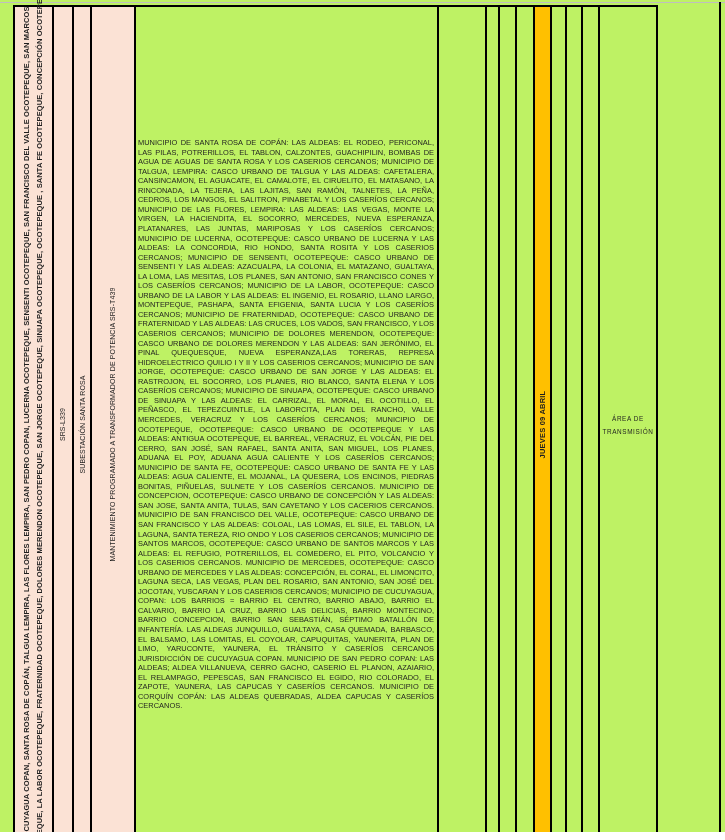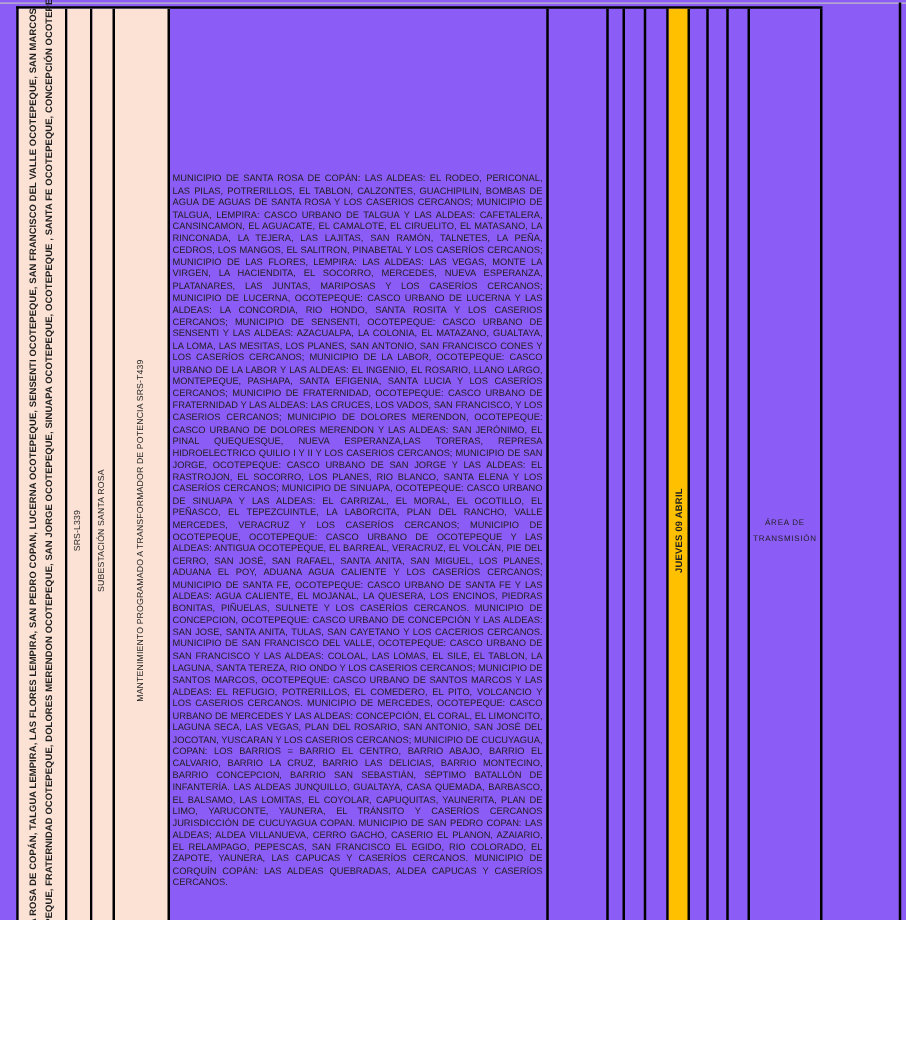--- a/index.html
+++ b/index.html
@@ -5,21 +5,21 @@
   :root{
     --peach:#FBE2D5;
     --orange:#FFC000;
     --grid:#000000;
     --hairline:#BFBFBF;
     --text:#1F1F1F;
   }
   *{margin:0;padding:0;box-sizing:content-box;}
   html,body{width:725px;height:840px;overflow:hidden;background:#fff;
     font-family:"Liberation Sans", sans-serif;color:var(--text);}
-  .sheet{position:relative;width:725px;height:736px;background:#8b5cf6;overflow:hidden;}
+  .sheet{position:relative;width:725px;height:832px;background:#bef264;overflow:hidden;}
   .hairline{position:absolute;left:0;top:2px;width:725px;height:1px;background:var(--hairline);}
   .tbl{position:absolute;left:13px;top:5px;height:835px;display:flex;
     border-top:2px solid var(--grid);border-left:2px solid var(--grid);}
   .cell{height:100%;border-right:2px solid var(--grid);position:relative;
     display:flex;align-items:center;justify-content:center;overflow:visible;}
   .peach{background:var(--peach);}
   .orange{background:var(--orange);}
   .rot{transform:rotate(-90deg);white-space:nowrap;}
   .muni-rot{transform:rotate(-90deg);text-align:center;
     font-size:7.5px;font-weight:bold;line-height:12.5px;letter-spacing:.1px;}

